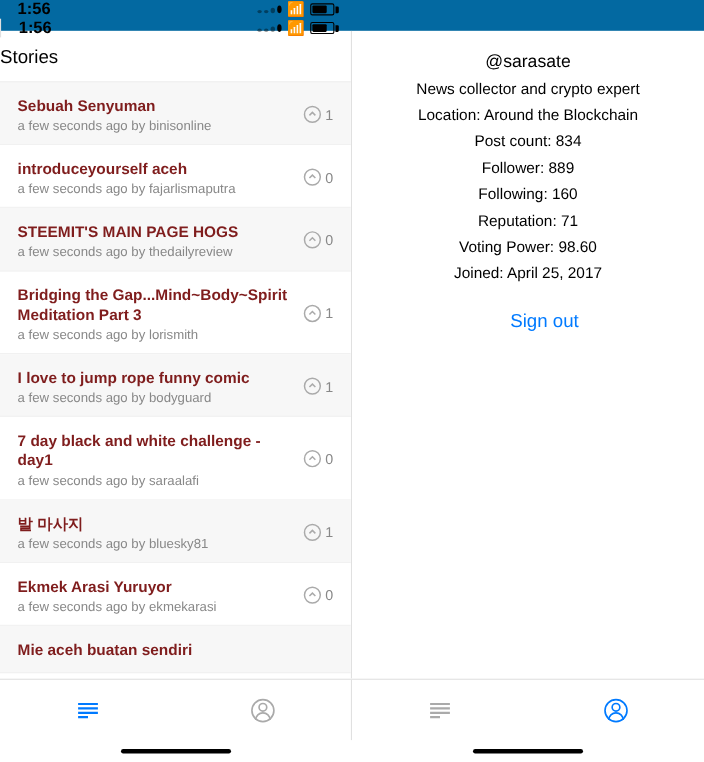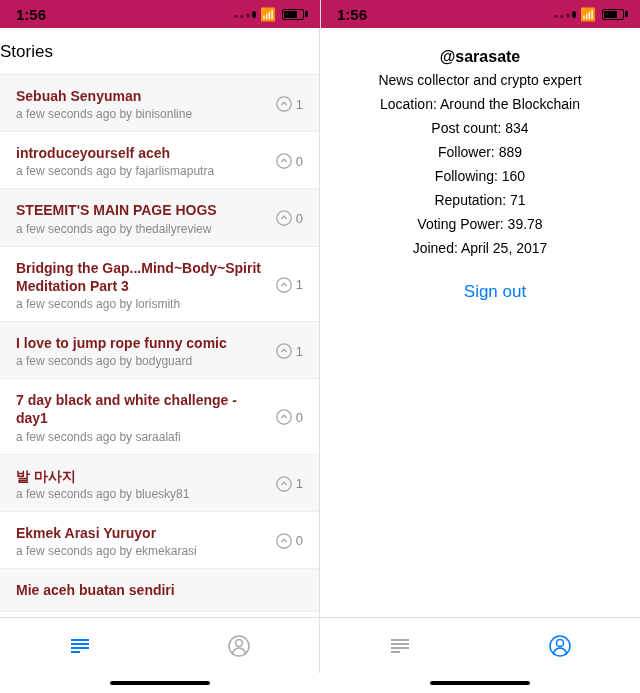--- a/index.html
+++ b/index.html
@@ -11,22 +11,23 @@
       overflow: hidden;
       display: flex;
       flex-direction: column;
     }
 
     
     .status-bar {
       display: flex;
       width: 100%;
       height: 28px;
-      background: #be185d;
+      background: #0369a1;
       flex-shrink: 0;
+      flex-direction: column;
     }
     .status-bar-left, .status-bar-right {
       width: 50%;
       display: flex;
       align-items: center;
       padding: 0 16px;
     }
     .status-bar-left {
       justify-content: flex-start;
     }
@@ -153,21 +154,21 @@
 
     .profile-info {
       width: 100%;
       text-align: center;
     }
 
     .profile-username {
       font-size: 16px;
       color: #000;
       margin-bottom: 6px;
-      font-weight: 700;
+      font-weight: 400;
     }
 
     .profile-bio {
       font-size: 14px;
       color: #000;
       margin-bottom: 8px;
     }
 
     .profile-detail {
       font-size: 14px;
@@ -402,21 +403,21 @@
 
   <div class="right-panel">
     <div class="profile-info">
       <div class="profile-username">@sarasate</div>
       <div class="profile-bio">News collector and crypto expert</div>
       <div class="profile-detail">Location: Around the Blockchain</div>
       <div class="profile-detail">Post count: 834</div>
       <div class="profile-detail">Follower: 889</div>
       <div class="profile-detail">Following: 160</div>
       <div class="profile-detail">Reputation: 71</div>
-      <div class="profile-detail">Voting Power: 39.78</div>
+      <div class="profile-detail">Voting Power: 98.60</div>
       <div class="profile-detail">Joined: April 25, 2017</div>
       <button class="sign-out-btn">Sign out</button>
     </div>
   </div>
 
 </div>
 
 <div class="tab-bar">
   <div class="tab-half">
     <div class="tab-item">

